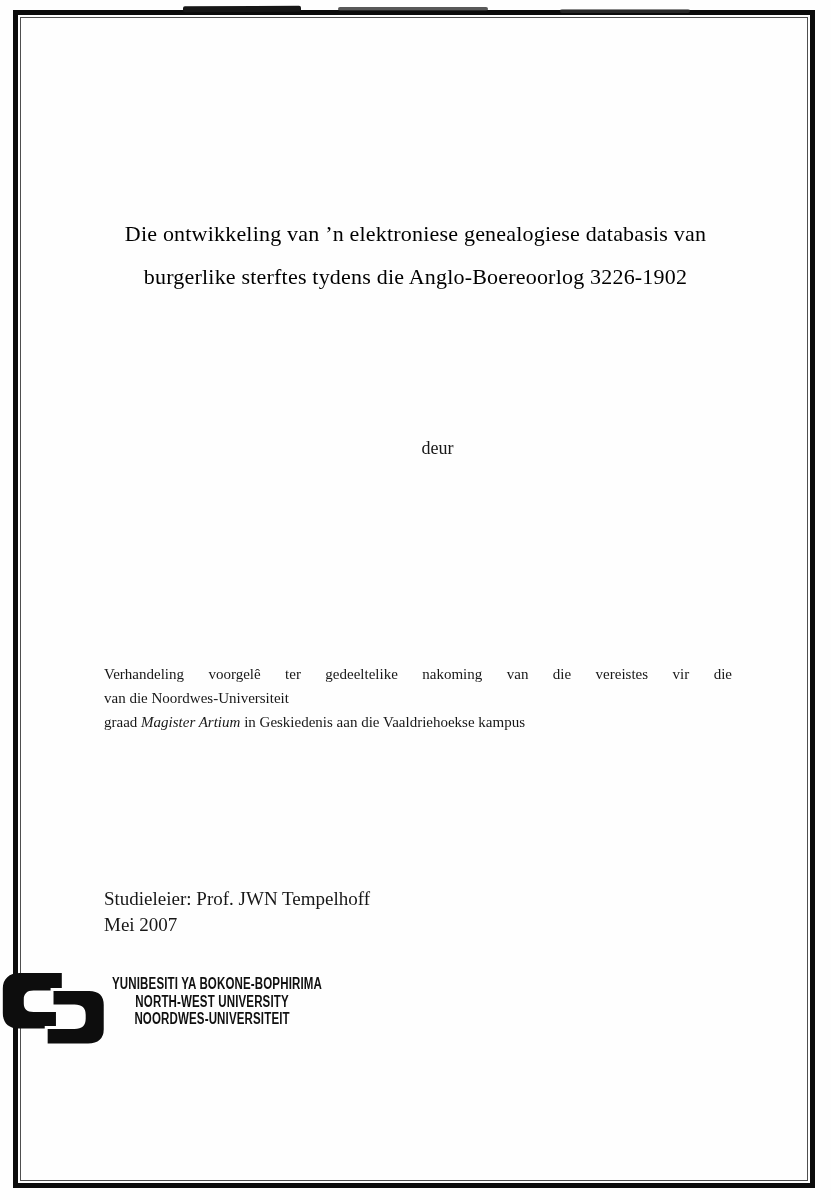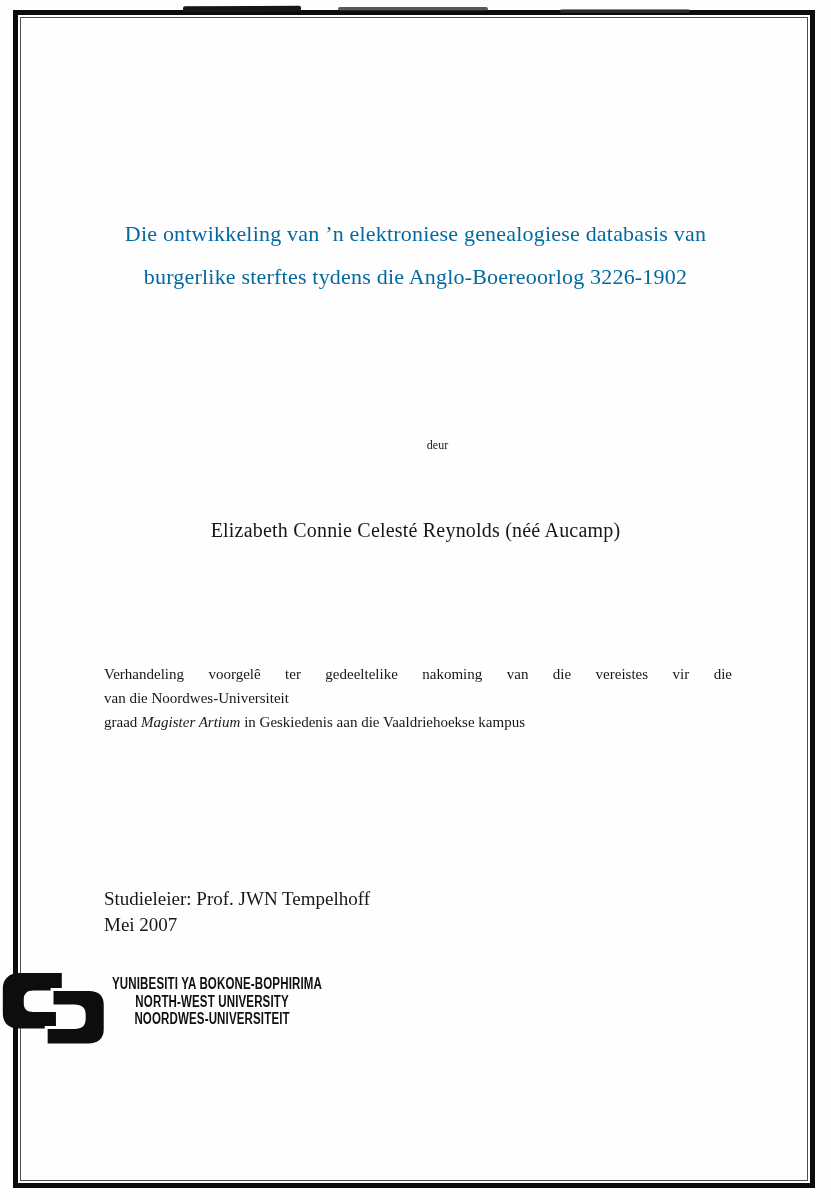--- a/index.html
+++ b/index.html
@@ -30,27 +30,27 @@
   .smudge-b { top: 7px; left: 338px; width: 150px; height: 4px; background: #2e2e2e; opacity: .8; }
   .smudge-c { top: 9px; left: 560px; width: 130px; height: 4px; background: #3a3a3a; opacity: .6; }
 
   .title-block {
     position: absolute;
     top: 212px; left: 60px; right: 60px;
     text-align: center;
     font-size: 22px;
     line-height: 43px;
     letter-spacing: 0.2px;
-    color: #0369a1;
+    color: #000000;
   }
   .byline {
     position: absolute;
     top: 438px; left: 0; right: 0;
     text-align: center;
-    font-size: 12px;
+    font-size: 18px;
     padding-left: 44px;
   }
   .author {
     position: absolute;
     top: 519px; left: 0; right: 0;
     text-align: center;
     font-size: 20px;
     letter-spacing: 0.2px;
   }
   .statement {
@@ -109,21 +109,20 @@
   <div class="scan-smudge smudge-b"></div>
   <div class="scan-smudge smudge-c"></div>
 
   <header class="title-block">
     <div>Die ontwikkeling van ’n elektroniese genealogiese databasis van</div>
     <div>burgerlike sterftes tydens die Anglo-Boereoorlog 3226-1902</div>
   </header>
 
   <div class="byline">deur</div>
 
-  <div class="author">Elizabeth Connie Celesté Reynolds (néé Aucamp)</div>
 
   <div class="statement">
     <div class="just">Verhandeling voorgelê ter gedeeltelike nakoming van die vereistes vir die</div>
     <div>van die Noordwes-Universiteit</div>
     <div><span>graad </span><em>Magister Artium</em><span> in Geskiedenis aan die Vaaldriehoekse kampus</span></div>
   </div>
 
   <div class="supervisor-block">
     <div>Studieleier: Prof. JWN Tempelhoff</div>
     <div>Mei 2007</div>

